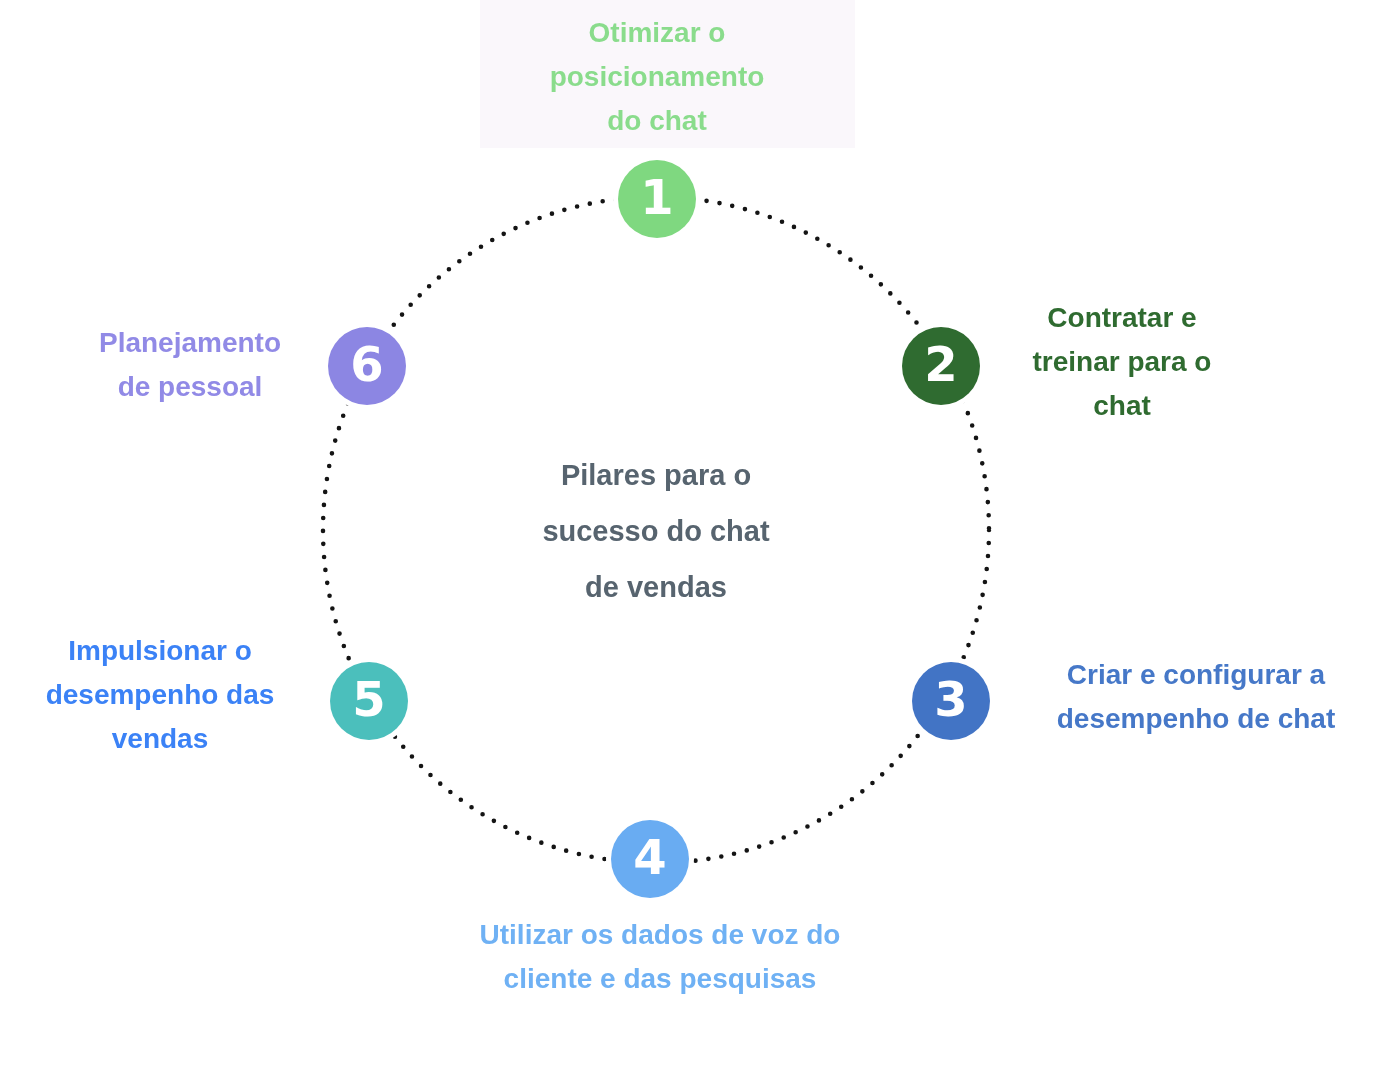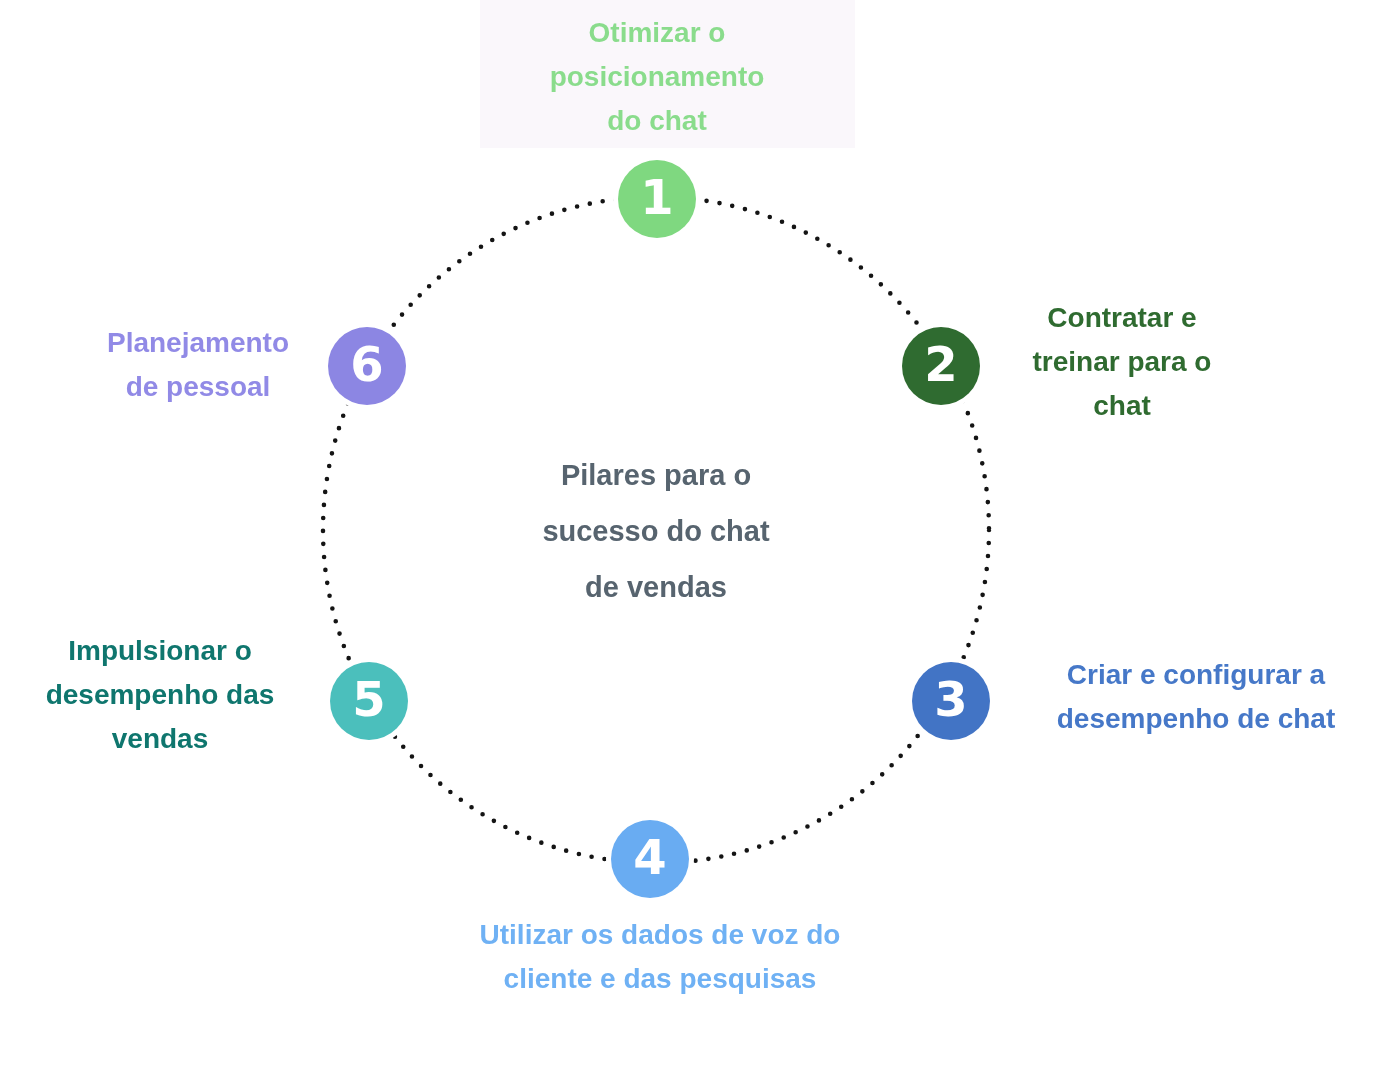--- a/index.html
+++ b/index.html
@@ -61,21 +61,21 @@
     font-weight: bold;
     font-size: 28px;
     line-height: 44px;
     letter-spacing: 0;
   }
   .label-1 { left: 657px;  top: 11px;  }
   .label-2 { left: 1122px; top: 296px; }
   .label-3 { left: 1196px; top: 653px; }
   .label-4 { left: 660px;  top: 913px; }
   .label-5 { left: 160px;  top: 629px; }
-  .label-6 { left: 198px;  top: 321px; }
+  .label-6 { left: 190px;  top: 321px; }
   .center-title {
     position: absolute;
     left: 656px;
     top: 447px;
     transform: translateX(-50%);
     text-align: center;
     white-space: pre;
     font-weight: bold;
     font-size: 29px;
     line-height: 56px;
@@ -118,19 +118,19 @@
   <div class="label label-1" style="color: rgb(138, 220, 140);">Otimizar o
 posicionamento
 do chat</div>
   <div class="label label-2" style="color: rgb(47, 107, 48);">Contratar e
 treinar para o
 chat</div>
   <div class="label label-3" style="color: rgb(70, 120, 200);">Criar e configurar a
 desempenho de chat</div>
   <div class="label label-4" style="color: rgb(111, 177, 244); text-align: center;">Utilizar os dados de voz do
 cliente e das pesquisas</div>
-  <div class="label label-5" style="color: #0f766e;">Impulsionar o
+  <div class="label label-5" style="color: #3b82f6;">Impulsionar o
 desempenho das
 vendas</div>
   <div class="label label-6" style="color: rgb(145, 138, 230);">Planejamento
 de pessoal</div>
 
 </div>
 
 </body></html>

